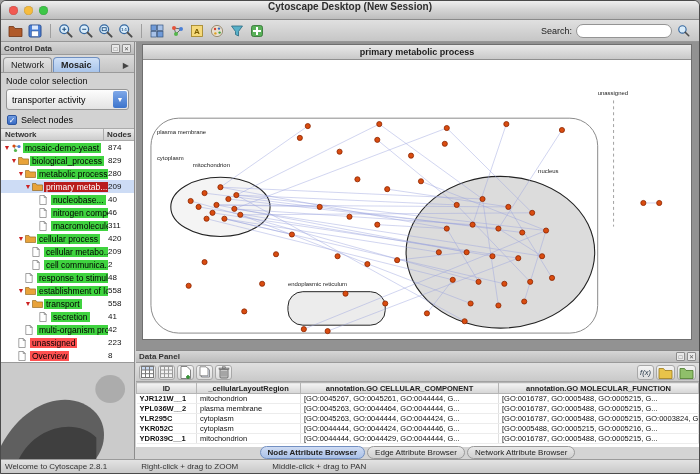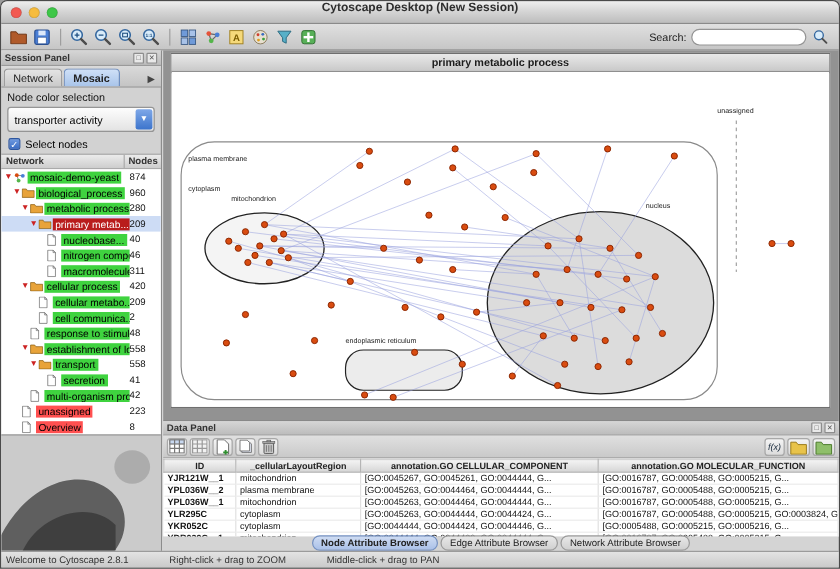--- a/index.html
+++ b/index.html
@@ -211,21 +211,21 @@
         <svg width="14" height="14" viewBox="0 0 16 16">
             <circle cx="6.2" cy="6.2" r="4.2" fill="#d9ecfa" stroke="#34679f" stroke-width="1.3"></circle>
             <line x1="9.4" y1="9.4" x2="13.4" y2="13.4" stroke="#4d4d4d" stroke-width="1.8" stroke-linecap="round"></line>
           </svg>
       </span>
     </div>
   </div>
 
   <div class="leftcol">
     <div class="cp-header">
-      <span class="t">Session Panel</span>
+      <span class="t">Control Data</span>
       <span class="mini-ic">□</span>
       <span class="mini-ic">✕</span>
     </div>
     <div class="cp-tabs">
         <div class="cp-tab">Network</div>
         <div class="cp-tab active">Mosaic</div>
         <div class="cp-arrow">▶</div>
       </div>
     <div class="ncs-label">Node color selection</div>
     <div class="ncs-dd">
@@ -258,21 +258,21 @@
         </div>
         <div class="trow">
           <span class="tindent" style="width: 9px;"></span>
           <span class="expander">▼</span>
           <span class="ticon">
             <svg width="11" height="9" viewBox="0 0 11 9">
               <path d="M0.5 1.5 h3.4 l1 1.4 H10.5 v5.6 H0.5 Z" fill="#e8a33a" stroke="#8a5c10" stroke-width="0.6"></path>
             </svg>
           </span>
           <span class="tlabel green">biological_process</span>
-          <span class="tcount">960</span>
+          <span class="tcount">829</span>
         </div>
         <div class="trow">
           <span class="tindent" style="width: 16px;"></span>
           <span class="expander">▼</span>
           <span class="ticon">
             <svg width="11" height="9" viewBox="0 0 11 9">
               <path d="M0.5 1.5 h3.4 l1 1.4 H10.5 v5.6 H0.5 Z" fill="#e8a33a" stroke="#8a5c10" stroke-width="0.6"></path>
             </svg>
           </span>
           <span class="tlabel green">metabolic process</span>
@@ -674,26 +674,20 @@
                 <td>[GO:0045267, GO:0045261, GO:0044444, G...</td>
                 <td>[GO:0016787, GO:0005488, GO:0005215, G...</td>
               </tr>
               <tr>
                 <td class="idcell">YPL036W__2</td>
                 <td>plasma membrane</td>
                 <td>[GO:0045263, GO:0044464, GO:0044444, G...</td>
                 <td>[GO:0016787, GO:0005488, GO:0005215, G...</td>
               </tr>
               <tr>
-                <td class="idcell">YPL036W__1</td>
-                <td>mitochondrion</td>
-                <td>[GO:0045263, GO:0044464, GO:0044444, G...</td>
-                <td>[GO:0016787, GO:0005488, GO:0005215, G...</td>
-              </tr>
-              <tr>
                 <td class="idcell">YLR295C</td>
                 <td>cytoplasm</td>
                 <td>[GO:0045263, GO:0044444, GO:0044424, G...</td>
                 <td>[GO:0016787, GO:0005488, GO:0005215, GO:0003824, G...</td>
               </tr>
               <tr>
                 <td class="idcell">YKR052C</td>
                 <td>cytoplasm</td>
                 <td>[GO:0044444, GO:0044424, GO:0044446, G...</td>
                 <td>[GO:0005488, GO:0005215, GO:0005216, G...</td>

